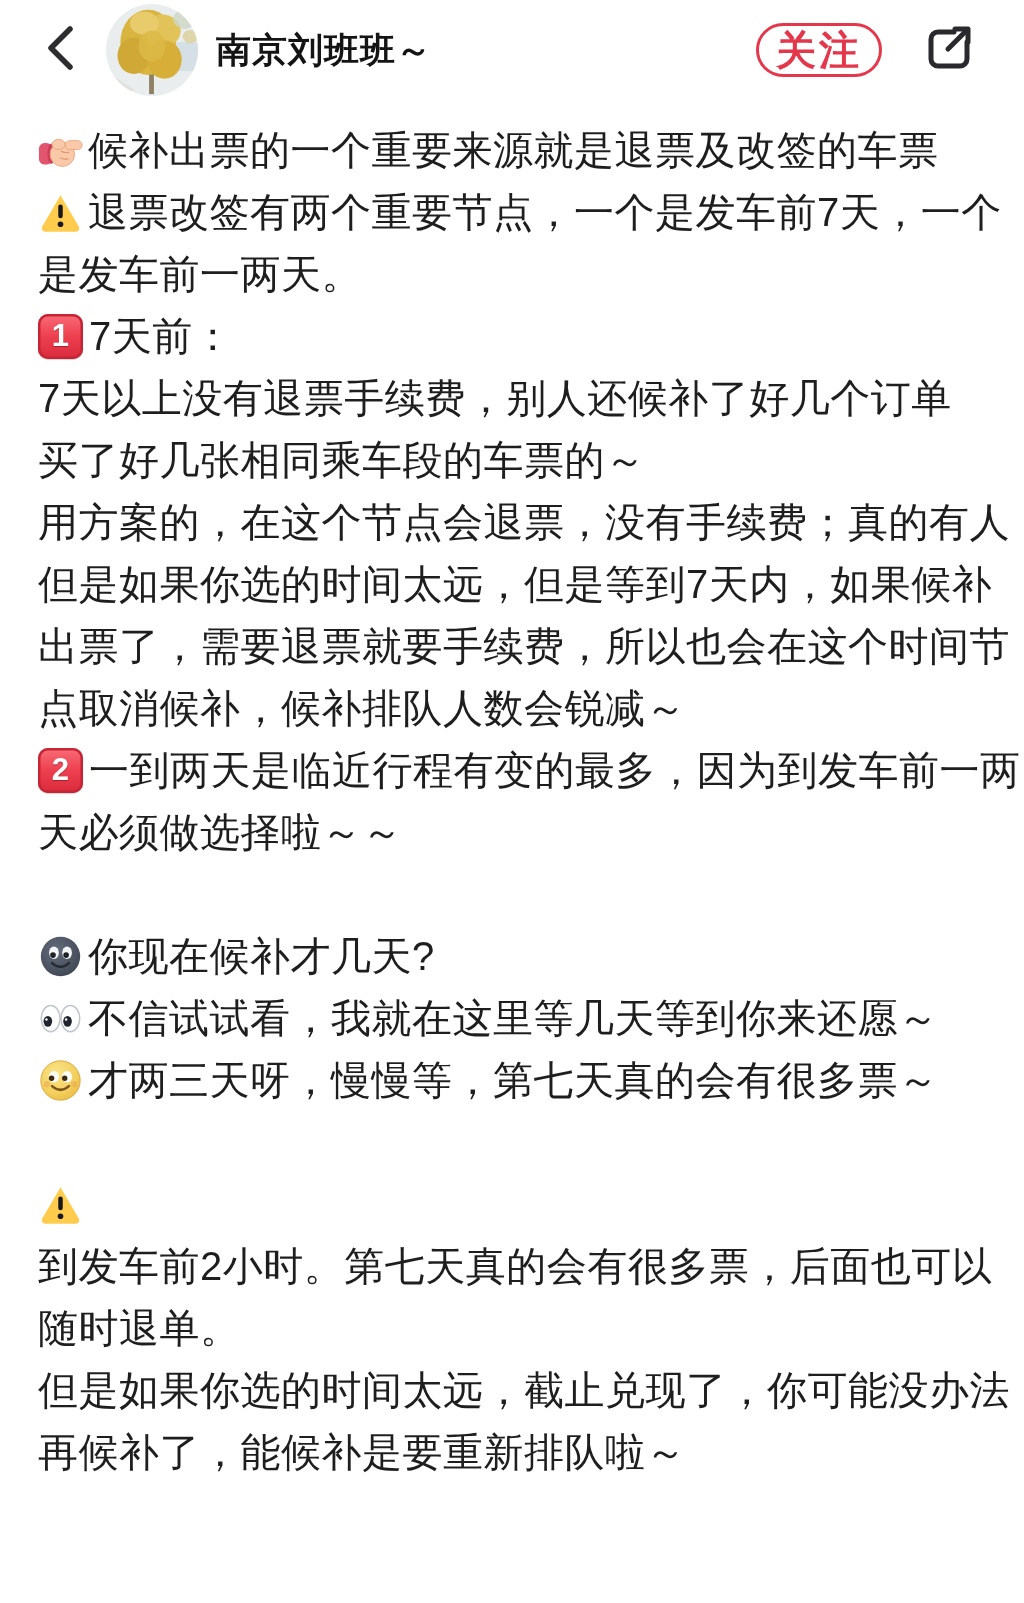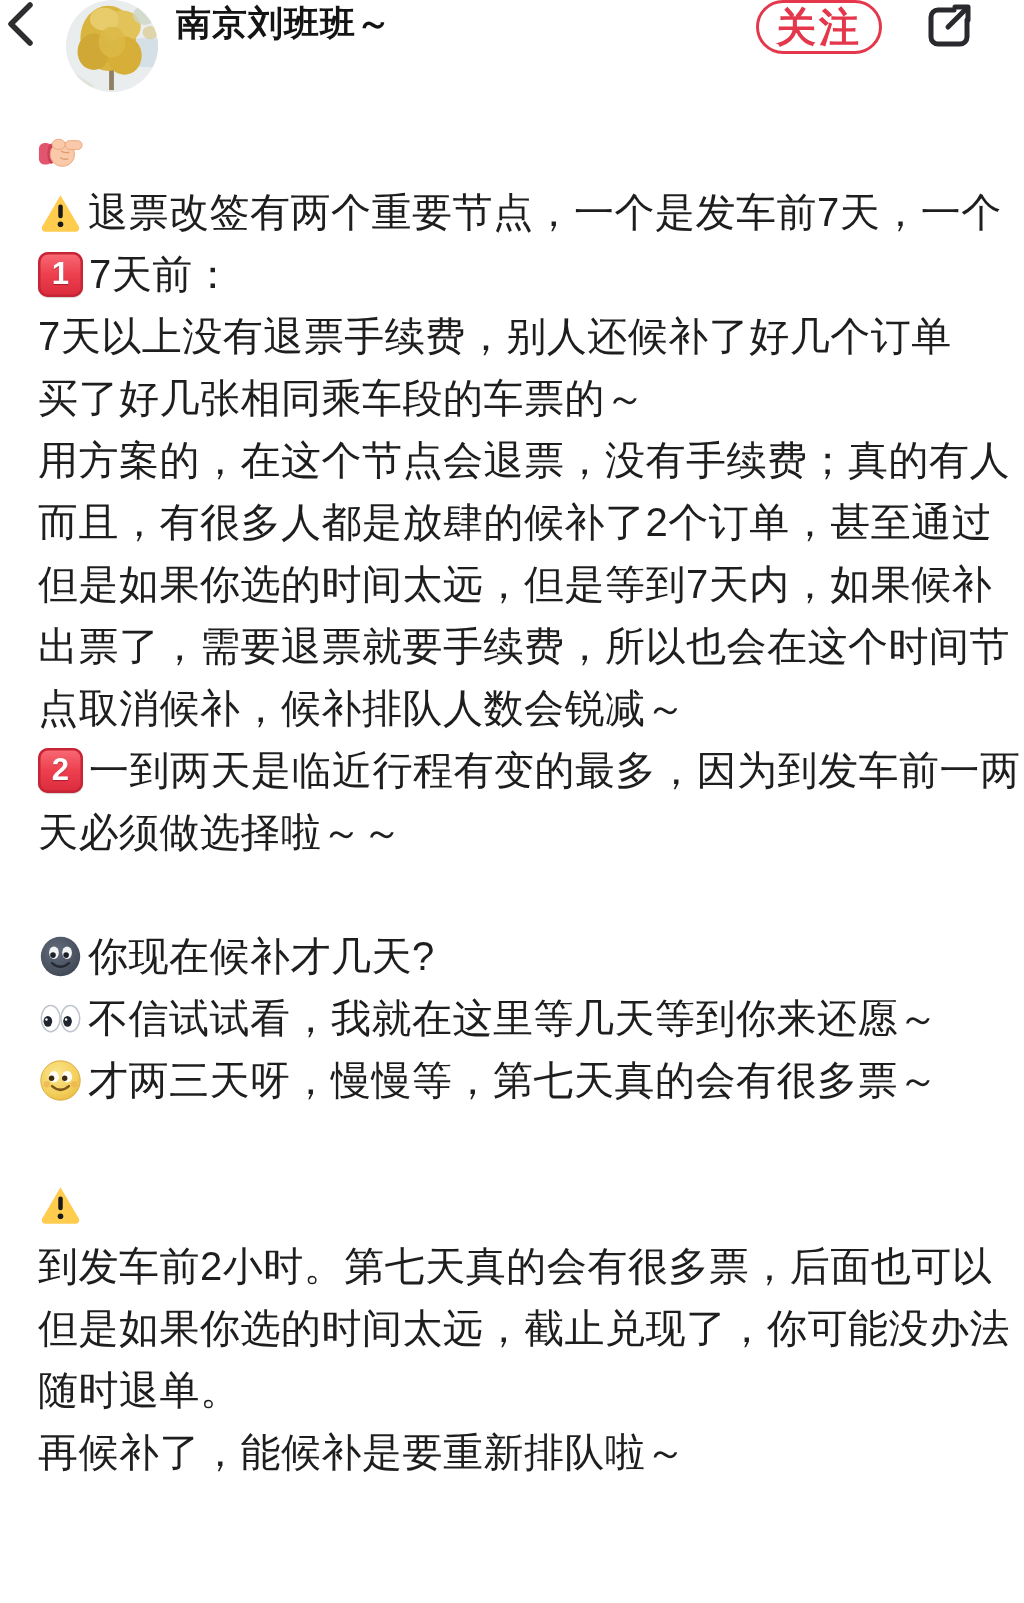--- a/index.html
+++ b/index.html
@@ -10,20 +10,22 @@
     background:#ffffff;
     overflow:hidden;
     font-family:"Liberation Sans","DejaVu Sans",sans-serif;
     color:#1e1e1e;
   }
 
   
   .header {
     height:100px;
     display:flex;
+    align-items:center;
+    padding-left:40px;
     padding-right:50px;
   }
   .back-btn {
     width:40px; height:52px;
     display:flex; align-items:center; justify-content:center;
     cursor:pointer;
     flex:0 0 auto;
   }
   .avatar {
     width:92px; height:92px;
@@ -157,52 +159,53 @@
       <span class="em">
         <svg width="45" height="45" viewBox="0 0 48 48">
           <rect x="1" y="16" width="14" height="23" rx="6" fill="#e2556e"></rect>
           <ellipse cx="14" cy="27.5" rx="4" ry="11" fill="#cf3f5b"></ellipse>
           <circle cx="26" cy="28" r="13" fill="#f9c9a9" stroke="#eaa77e" stroke-width="1"></circle>
           <ellipse cx="22" cy="17.5" rx="7" ry="5.5" fill="#f9c9a9" stroke="#eaa77e" stroke-width="1"></ellipse>
           <rect x="29" y="13.5" width="18" height="9.5" rx="4.7" fill="#f9c9a9" stroke="#eaa77e" stroke-width="1"></rect>
           <path d="M25 25 q4 2 8 1 M24 32 q4 2 8 1" stroke="#e09a70" stroke-width="1.4" fill="none" stroke-linecap="round"></path>
         </svg>
       </span>
+      <span class="txt">候补出票的一个重要来源就是退票及改签的车票</span>
     </div>
 
     <div class="line">
       <span class="em">
         <svg width="45" height="45" viewBox="0 0 48 48">
           <path d="M24 5.5 L43.5 39 a3.6 3.6 0 0 1 -3.1 5.4 H7.6 a3.6 3.6 0 0 1 -3.1 -5.4 Z" fill="#ffcc4d"></path>
           <rect x="21.6" y="15.5" width="4.8" height="14.5" rx="2.4" fill="#17181a"></rect>
           <circle cx="24" cy="36.5" r="3" fill="#17181a"></circle>
         </svg>
       </span>
       <span class="txt">退票改签有两个重要节点，一个是发车前7天，一个</span>
     </div>
 
+    <div class="line">
+      <span class="txt">是发车前一两天。</span>
+    </div>
 
     <div class="line">
       <span class="keycap">
         <span>1</span>
       </span>
       <span class="txt">7天前：</span>
     </div>
 
     <div class="line">
       <span class="txt">7天以上没有退票手续费，别人还候补了好几个订单</span>
     </div>
     <div class="line">
       <span class="txt">买了好几张相同乘车段的车票的～</span>
     </div>
     <div class="line">
       <span class="txt">用方案的，在这个节点会退票，没有手续费；真的有人</span>
-    </div>
-    <div class="line">
-      <span class="txt">而且，有很多人都是放肆的候补了2个订单，甚至通过</span>
     </div>
     <div class="line">
       <span class="txt">但是如果你选的时间太远，但是等到7天内，如果候补</span>
     </div>
     <div class="line">
       <span class="txt">出票了，需要退票就要手续费，所以也会在这个时间节</span>
     </div>
     <div class="line">
       <span class="txt">点取消候补，候补排队人数会锐减～</span>
     </div>
@@ -287,23 +290,23 @@
           <rect x="21.6" y="15.5" width="4.8" height="14.5" rx="2.4" fill="#17181a"></rect>
           <circle cx="24" cy="36.5" r="3" fill="#17181a"></circle>
         </svg>
       </span>
     </div>
 
     <div class="line">
       <span class="txt">到发车前2小时。第七天真的会有很多票，后面也可以</span>
     </div>
     <div class="line">
+      <span class="txt">随时退单。</span>
+    </div>
+    <div class="line">
       <span class="txt">但是如果你选的时间太远，截止兑现了，你可能没办法</span>
-    </div>
-    <div class="line">
-      <span class="txt">随时退单。</span>
     </div>
     <div class="line">
       <span class="txt">再候补了，能候补是要重新排队啦～</span>
     </div>
 
   </div>
 </div>
 
 </body></html>

